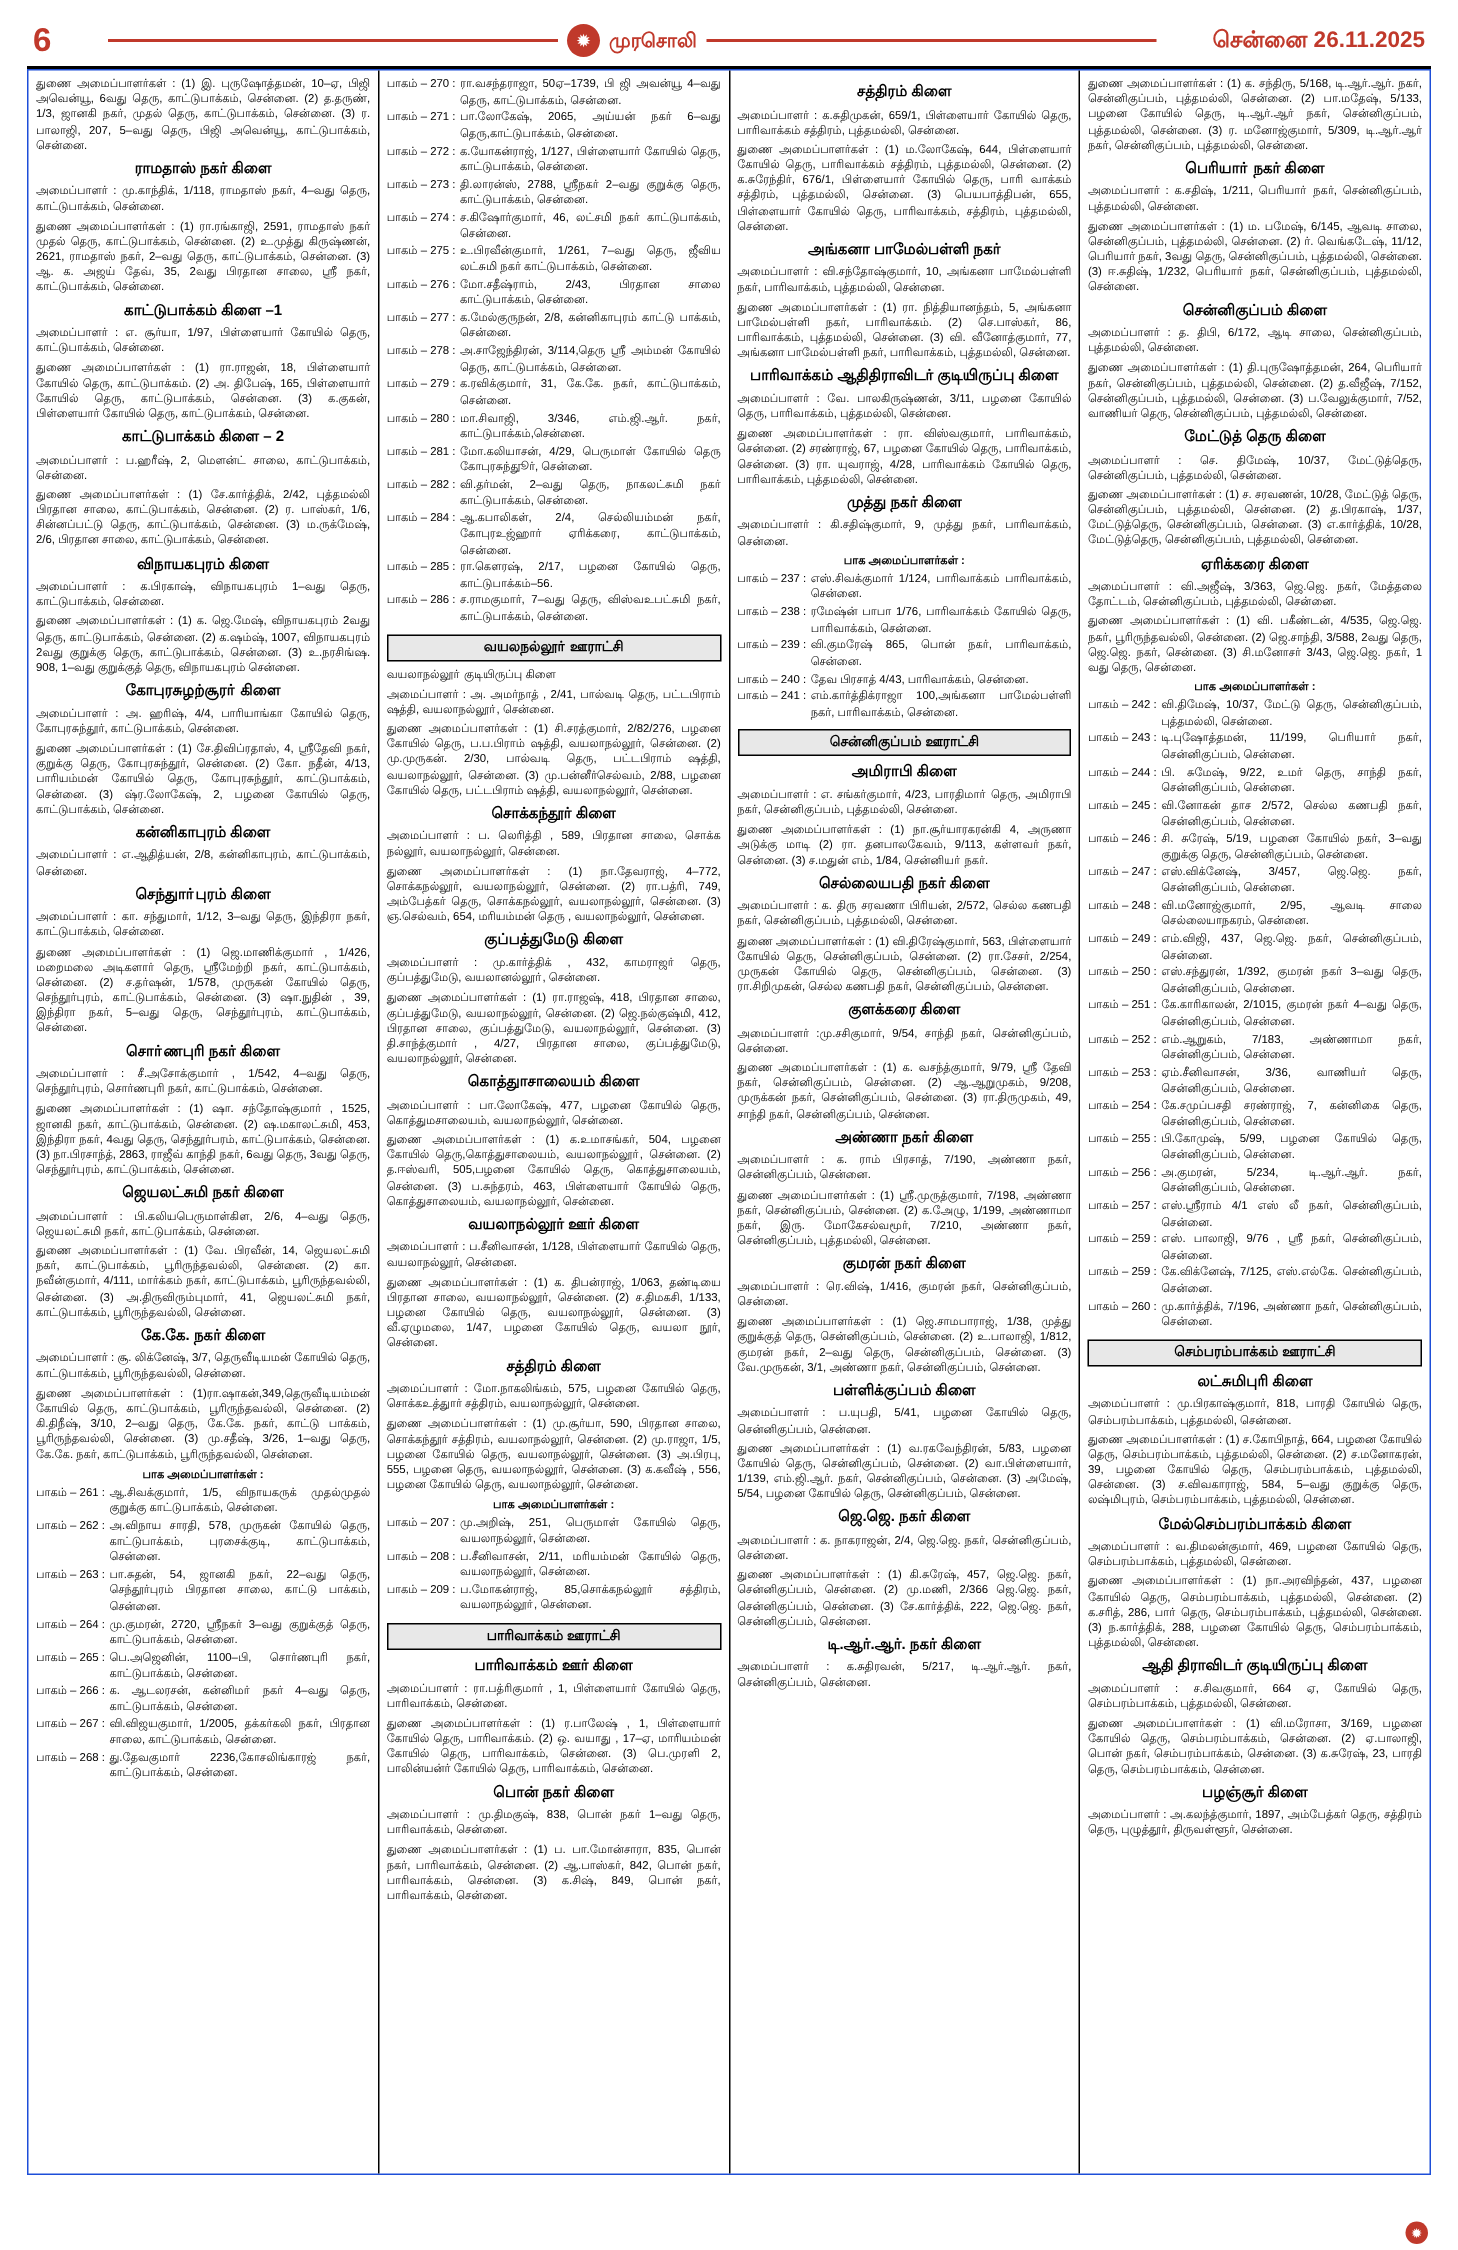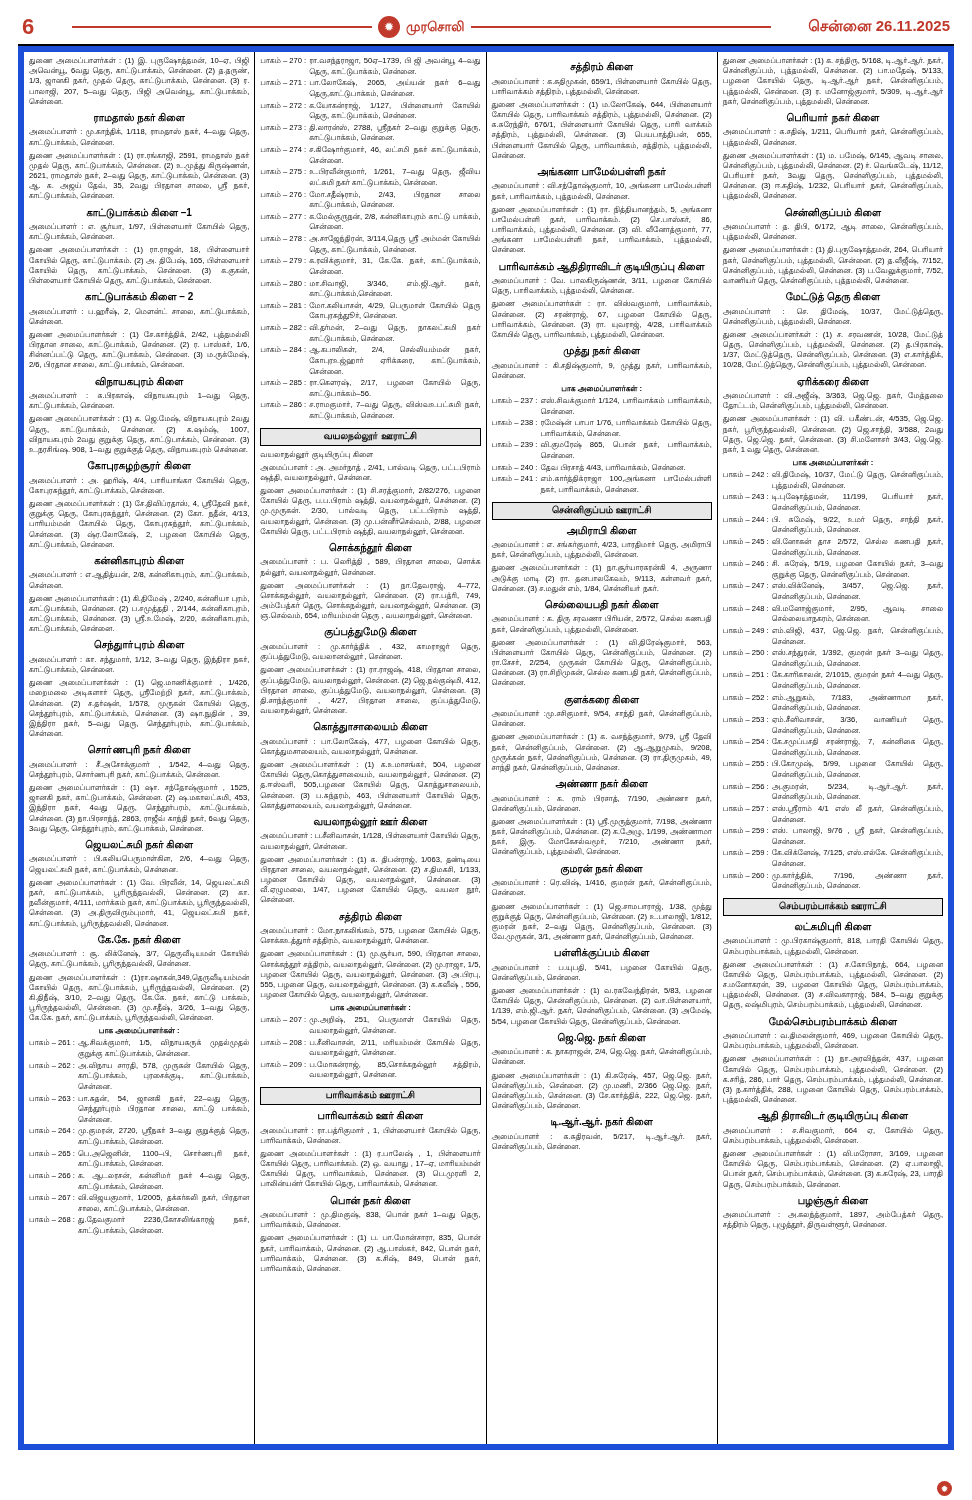--- a/index.html
+++ b/index.html
@@ -13,21 +13,21 @@
   .mast-center{display:flex;align-items:center;gap:6px;flex:1;justify-content:center;}
   .rule{height:2px;background:#c0392b;flex:1;max-width:300px;}
   .logo-wrap{display:flex;align-items:center;gap:6px;}
   .logo-circle{width:22px;height:22px;border-radius:50%;background:#c0392b;display:flex;align-items:center;justify-content:center;color:#fff;font-size:12px;}
   .logo-text{font-size:13px;font-weight:bold;color:#c0392b;}
   .mast-right{font-size:15px;font-weight:bold;color:#c0392b;white-space:nowrap;}
 
   .topline{height:2px;background:#000;margin:0 0 0 0;}
 
   
-  .cols{display:flex;border:6px solid #1d4ed8;height:1404px;box-sizing:border-box;}
+  .cols{display:flex;border:1px solid #1d4ed8;height:1404px;box-sizing:border-box;}
   .col{flex:1;padding:4px 5px 4px 5px;box-sizing:border-box;overflow:hidden;}
   .col + .col{border-left:1px solid #000;}
 
   
   .hdr{font-size:10px;font-weight:bold;text-align:center;margin:5px 0 3px 0;line-height:1.25;}
   .hdr-box{font-size:9.2px;font-weight:bold;text-align:center;margin:6px 0 4px 0;border:1px solid #000;background:#e8e8e8;padding:2px 16px;line-height:1.3;}
   .para{font-size:7.6px;line-height:1.34;text-align:justify;margin:0 0 3px 0;}
   .sub{font-size:7.6px;font-weight:bold;margin:3px 0 2px 0;text-align:center;}
   .list{font-size:7.6px;line-height:1.4;margin:0 0 3px 0;}
   .list-row{display:flex;gap:3px;align-items:flex-start;margin-bottom:1px;}
@@ -72,21 +72,20 @@
         <div class="para">அமைப்பாளர் : ப.ஹரீஷ், 2, மௌன்ட் சாலை, காட்டுபாக்கம், சென்னை.</div>
         <div class="para">துணை அமைப்பாளர்கள் : (1) சே.கார்த்திக், 2/42, புத்தமல்லி பிரதான சாலை, காட்டுபாக்கம், சென்னை. (2) ர. பாஸ்கர், 1/6, சின்னப்பட்டு தெரு, காட்டுபாக்கம், சென்னை. (3) ம.ருக்மேஷ், 2/6, பிரதான சாலை, காட்டுபாக்கம், சென்னை.</div>
         <div class="hdr">விநாயகபுரம் கிளை</div>
         <div class="para">அமைப்பாளர் : க.பிரகாஷ், விநாயகபுரம் 1–வது தெரு, காட்டுபாக்கம், சென்னை.</div>
         <div class="para">துணை அமைப்பாளர்கள் : (1) க. ஜெ.மேஷ், விநாயகபுரம் 2வது தெரு, காட்டுபாக்கம், சென்னை. (2) க.ஷம்ஷ், 1007, விநாயகபுரம் 2வது குறுக்கு தெரு, காட்டுபாக்கம், சென்னை. (3) உ.நரசிங்ஷ. 908, 1–வது குறுக்குத் தெரு, விநாயகபுரம் சென்னை.</div>
         <div class="hdr">கோபுரசுழற்சூரா் கிளை</div>
         <div class="para">அமைப்பாளர் : அ. ஹரிஷ், 4/4, பாரியாங்கா கோயில் தெரு, கோபுரசுந்தூர், காட்டுபாக்கம், சென்னை.</div>
         <div class="para">துணை அமைப்பாளர்கள் : (1) சே.திவிப்ரதாஸ், 4, ஸ்ரீதேவி நகர், குறுக்கு தெரு, கோபுரசுந்தூர், சென்னை. (2) கோ. நதீன், 4/13, பாரியம்மன் கோயில் தெரு, கோபுரசுந்தூர், காட்டுபாக்கம், சென்னை. (3) ஷ்ர.லோகேஷ், 2, பழனை கோயில் தெரு, காட்டுபாக்கம், சென்னை.</div>
         <div class="hdr">கன்னிகாபுரம் கிளை</div>
         <div class="para">அமைப்பாளர் : எ.ஆதித்யன், 2/8, கன்னிகாபுரம், காட்டுபாக்கம், சென்னை.</div>
-        <div class="para">துணை அமைப்பாளர்கள் : (1) கி.திமேஷ் , 2/240, கன்னியா புரம், காட்டுபாக்கம், சென்னை. (2) ப.சமுத்ததி , 2/144, கன்னிகாபுரம், காட்டுபாக்கம், சென்னை. (3) ஸ்ரீ.உமேஷ், 2/20, கன்னிகாபுரம், காட்டுபாக்கம், சென்னை.</div>
         <div class="hdr">செந்துாா்புரம் கிளை</div>
         <div class="para">அமைப்பாளர் : கா. சந்துமார், 1/12, 3–வது தெரு, இந்திரா நகர், காட்டுபாக்கம், சென்னை.</div>
         <div class="para">துணை அமைப்பாளர்கள் : (1) ஜெ.மாணிக்குமார் , 1/426, மறைமலை அடிகளார் தெரு, ஸ்ரீமேற்றி நகர், காட்டுபாக்கம், சென்னை. (2) ச.தர்ஷன், 1/578, முருகன் கோயில் தெரு, செந்தூர்புரம், காட்டுபாக்கம், சென்னை. (3) ஷா.நுதின் , 39, இந்திரா நகர், 5–வது தெரு, செந்தூர்புரம், காட்டுபாக்கம், சென்னை.</div>
         <div class="hdr">சொா்ணபுரி நகர் கிளை</div>
         <div class="para">அமைப்பாளர் : சீ.அசோக்குமார் , 1/542, 4–வது தெரு, செந்தூர்புரம், சொர்ணபுரி நகர், காட்டுபாக்கம், சென்னை.</div>
         <div class="para">துணை அமைப்பாளர்கள் : (1) ஷா. சந்தோஷ்குமார் , 1525, ஜானகி நகர், காட்டுபாக்கம், சென்னை. (2) ஷ.மகாலட்சுமி, 453, இந்திரா நகர், 4வது தெரு, செந்தூர்பரம், காட்டுபாக்கம், சென்னை. (3) நா.பிரசாந்த், 2863, ராஜீவ் காந்தி நகர், 6வது தெரு, 3வது தெரு, செந்தூர்புரம், காட்டுபாக்கம், சென்னை.</div>
         <div class="hdr">ஜெயலட்சுமி நகர் கிளை</div>
         <div class="para">அமைப்பாளர் : பி.கலியபெருமாள்கிள, 2/6, 4–வது தெரு, ஜெயலட்சுமி நகர், காட்டுபாக்கம், சென்னை.</div>
         <div class="para">துணை அமைப்பாளர்கள் : (1) வே. பிரவீன், 14, ஜெயலட்சுமி நகர், காட்டுபாக்கம், பூரிருந்தவல்லி, சென்னை. (2) கா. நவீன்குமார், 4/111, மார்க்கம் நகர், காட்டுபாக்கம், பூரிருந்தவல்லி, சென்னை. (3) அ.திருவிரும்புமார், 41, ஜெயலட்சுமி நகர், காட்டுபாக்கம், பூரிருந்தவல்லி, சென்னை.</div>
         <div class="hdr">கே.கே. நகர் கிளை</div>

